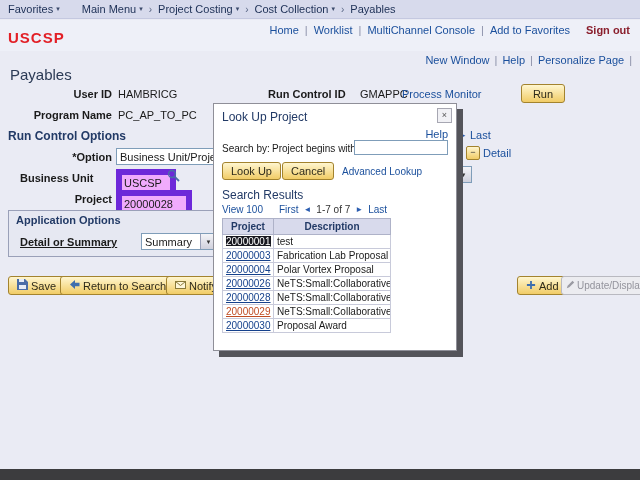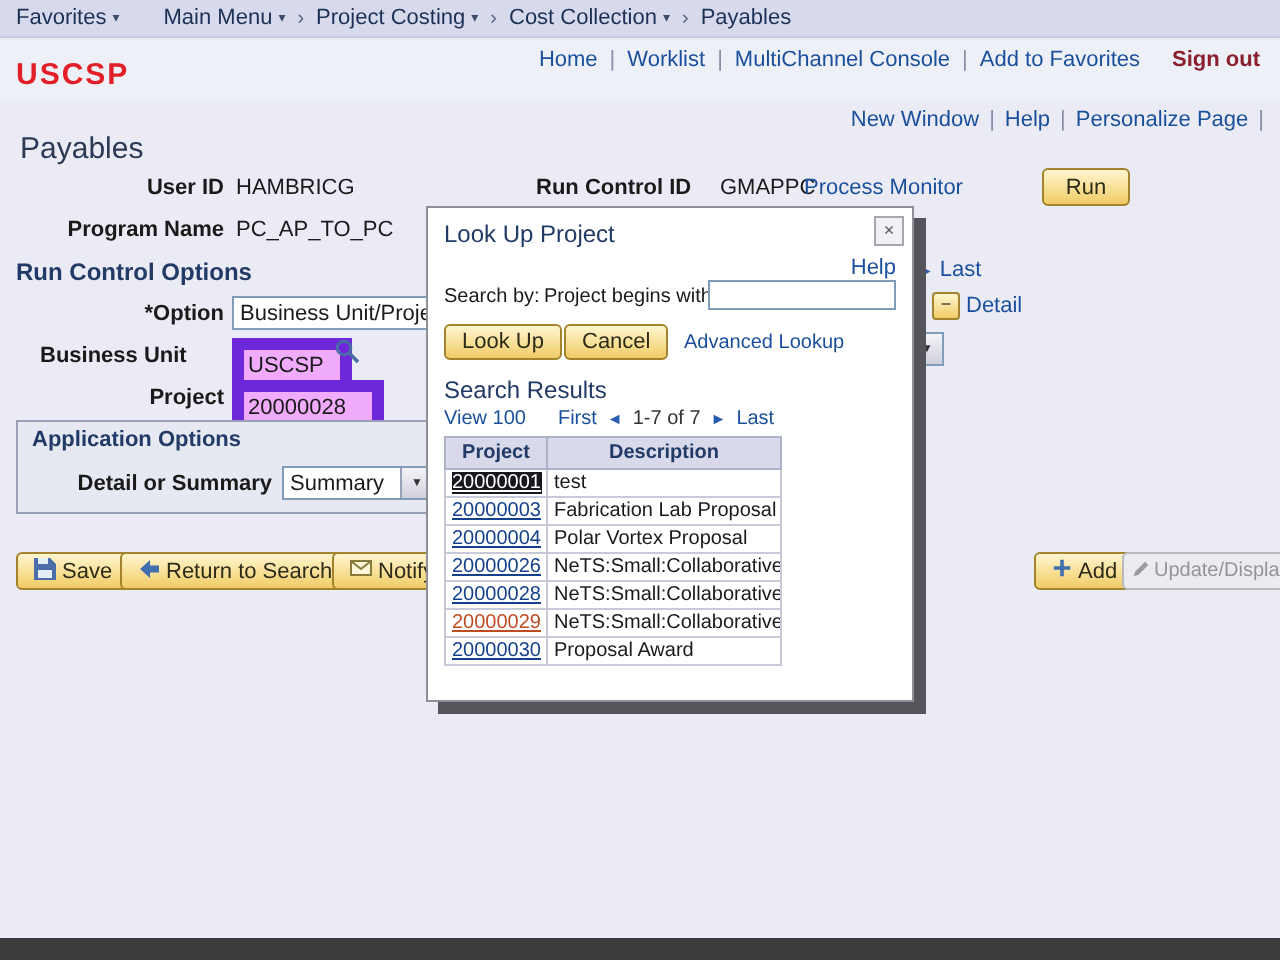--- a/index.html
+++ b/index.html
@@ -156,21 +156,21 @@
       </svg>
   </span>
 
   <div class="abs lbl" style="left:30px;top:193px;width:82px;text-align:right;">Project</div>
   <div class="input abs" style="left:116px;top:190px;width:60px;">
     <span>20000028</span>
   </div>
 
   <div class="abs box" style="left:8px;top:210px;width:356px;height:45px;"></div>
   <div class="abs lbl navy" style="left:16px;top:214px;">Application Options</div>
-  <div class="abs lbl" style="left:20px;top:236px;width:116px;text-align:right;">Detail or Summary</div>
+  <div class="abs lbl" style="left:20px;top:236px;width:116px;text-align:left;text-decoration:underline;">Detail or Summary</div>
   <div class="combo abs" style="left:141px;top:233px;width:76px;">
     <span class="txt">Summary</span>
     <span class="arr">▼</span>
   </div>
 
   <button class="btn abs" style="left:8px;top:276px;">
     <span><svg width="11" height="11" viewBox="0 0 11 11">
           <path d="M0 0h8l3 3v8H0z" fill="#4a6da7"></path>
           <rect x="2" y="6" width="7" height="4" fill="#e6ecf6"></rect>
           <rect x="2" y="0" width="5" height="3" fill="#e6ecf6"></rect>

